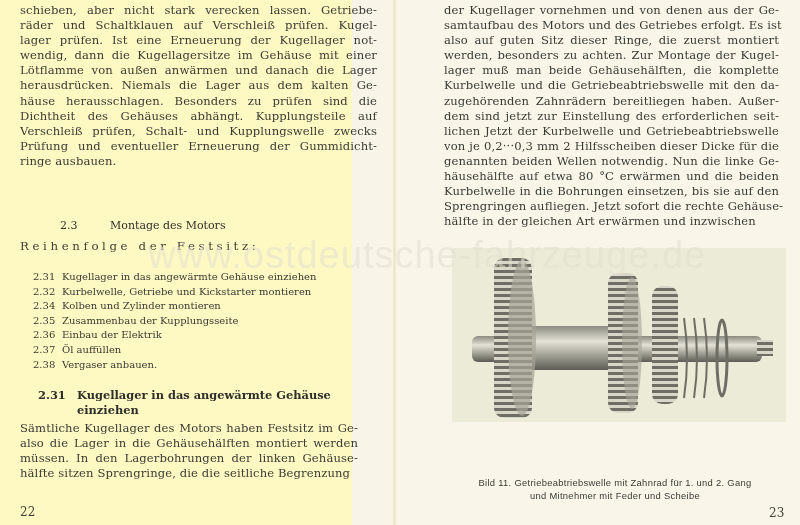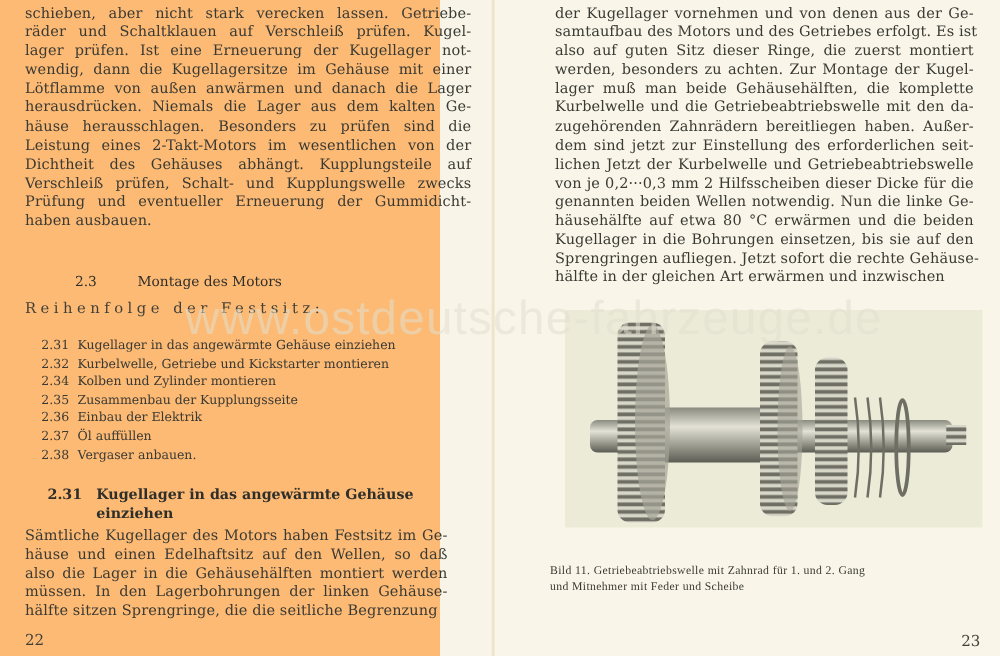--- a/index.html
+++ b/index.html
@@ -5,21 +5,21 @@
     html, body { margin: 0; padding: 0; }
     body {
       width: 800px; height: 525px; overflow: hidden;
       background: #f8f5e8;
       font-family: "DejaVu Serif", "Liberation Serif", serif;
       color: #3a3a34;
       position: relative;
     }
     .spread { position: absolute; left: 0; top: 0; width: 800px; height: 525px; }
     .page { position: absolute; top: 0; height: 525px; }
-    .page-left { left: 0; width: 352px; background: #fdba74; }
+    .page-left { left: 0; width: 352px; background: #fef9c3; }
     .page-right { left: 396px; width: 404px; background: #f9f6e9; }
     .fold {
       position: absolute; left: 393px; top: 0; width: 3px; height: 525px;
       background: linear-gradient(to right, #f3efdc, #e9e2c4, #f3efdc);
     }
     .spot { position: absolute; width: 4px; height: 5px; border-radius: 50%; background: #4b3f2c; }
 
     .para {
       position: absolute; margin: 0;
       font-size: 11.6px; line-height: 15.1px;
@@ -41,22 +41,22 @@
     .h3 .num { display: inline-block; width: 39px; vertical-align: top; }
     .h3 .txt { display: inline-block; vertical-align: top; }
 
     .pageno { position: absolute; font-size: 12px; color: #3f3f38; }
 
     .figure {
       position: absolute; left: 452px; top: 248px; width: 334px; height: 174px;
       background: #ecebd8;
     }
     .caption {
-      position: absolute; left: 440px; top: 451px; width: 350px; 
-      font-family: Liberation Serif, serif;
+      position: absolute; left: 440px; top: 476px; width: 350px; text-align: center;
+      font-family: Liberation Sans, sans-serif;
       font-size: 9.4px; line-height: 13px; color: #3a3a34; letter-spacing: 0.3px;
     }
     .watermark {
       position: absolute; left: 148px; top: 234px; white-space: nowrap;
       font-family: Liberation Sans, sans-serif;
       font-size: 38px; color: rgba(225, 222, 205, 0.55); letter-spacing: 1px;
       pointer-events: none;
     }
   </style>
 </head>
@@ -66,25 +66,24 @@
 
   <div class="page page-left">
     <div class="para" id="left-intro" style="left:20px; top:3px; width:357px;">
         <span class="ln">schieben, aber nicht stark verecken lassen. Getriebe-</span>
         <span class="ln">räder und Schaltklauen auf Verschleiß prüfen. Kugel-</span>
         <span class="ln">lager prüfen. Ist eine Erneuerung der Kugellager not-</span>
         <span class="ln">wendig, dann die Kugellagersitze im Gehäuse mit einer</span>
         <span class="ln">Lötflamme von außen anwärmen und danach die Lager</span>
         <span class="ln">herausdrücken. Niemals die Lager aus dem kalten Ge-</span>
         <span class="ln">häuse herausschlagen. Besonders zu prüfen sind die</span>
-        <span class="ln">Leistung eines 2-Takt-Motors im wesentlichen von der</span>
         <span class="ln">Dichtheit des Gehäuses abhängt. Kupplungsteile auf</span>
         <span class="ln">Verschleiß prüfen, Schalt- und Kupplungswelle zwecks</span>
         <span class="ln">Prüfung und eventueller Erneuerung der Gummidicht-</span>
-        <span class="ln last">haben ausbauen.</span>
+        <span class="ln last">ringe ausbauen.</span>
       </div>
 
     <div class="h2" style="left:40px; top:219px;">
       <span class="num">2.3</span><span>Montage des Motors</span>
     </div>
 
     <div class="seq-title">Reihenfolge der Festsitz:</div>
     <ul class="seq-list" id="seq-list">
         <li><span class="n">2.31</span><span>Kugellager in das angewärmte Gehäuse einziehen</span></li>
         <li><span class="n">2.32</span><span>Kurbelwelle, Getriebe und Kickstarter montieren</span></li>
@@ -94,21 +93,20 @@
         <li><span class="n">2.37</span><span>Öl auffüllen</span></li>
         <li><span class="n">2.38</span><span>Vergaser anbauen.</span></li>
       </ul>
 
     <div class="h3">
       <span class="num">2.31</span><span class="txt"><span style="display:block">Kugellager in das angewärmte Gehäuse</span><span style="display:block">einziehen</span></span>
     </div>
 
     <div class="para" id="left-body" style="left:20px; top:421px; width:338px;">
         <span class="ln">Sämtliche Kugellager des Motors haben Festsitz im Ge-</span>
-        <span class="ln">häuse und einen Edelhaftsitz auf den Wellen, so daß</span>
         <span class="ln">also die Lager in die Gehäusehälften montiert werden</span>
         <span class="ln">müssen. In den Lagerbohrungen der linken Gehäuse-</span>
         <span class="ln last">hälfte sitzen Sprengringe, die die seitliche Begrenzung</span>
       </div>
 
     <div class="pageno" style="left:20px; top:505px;">22</div>
   </div>
 
   <div class="fold"></div>
   <div class="spot" style="left:400px; top:118px;"></div>
@@ -121,21 +119,21 @@
         <span class="ln">also auf guten Sitz dieser Ringe, die zuerst montiert</span>
         <span class="ln">werden, besonders zu achten. Zur Montage der Kugel-</span>
         <span class="ln">lager muß man beide Gehäusehälften, die komplette</span>
         <span class="ln">Kurbelwelle und die Getriebeabtriebswelle mit den da-</span>
         <span class="ln">zugehörenden Zahnrädern bereitliegen haben. Außer-</span>
         <span class="ln">dem sind jetzt zur Einstellung des erforderlichen seit-</span>
         <span class="ln">lichen Jetzt der Kurbelwelle und Getriebeabtriebswelle</span>
         <span class="ln">von je 0,2···0,3 mm 2 Hilfsscheiben dieser Dicke für die</span>
         <span class="ln">genannten beiden Wellen notwendig. Nun die linke Ge-</span>
         <span class="ln">häusehälfte auf etwa 80 °C erwärmen und die beiden</span>
-        <span class="ln">Kugellager in die Bohrungen einsetzen, bis sie auf den</span>
+        <span class="ln">Kurbelwelle in die Bohrungen einsetzen, bis sie auf den</span>
         <span class="ln">Sprengringen aufliegen. Jetzt sofort die rechte Gehäuse-</span>
         <span class="ln last">hälfte in der gleichen Art erwärmen und inzwischen</span>
       </div>
 
     <div class="pageno" style="left:373px; top:506px;">23</div>
   </div>
 
   <div class="figure">
     <svg width="334" height="174" viewBox="0 0 334 174">
       <defs>

